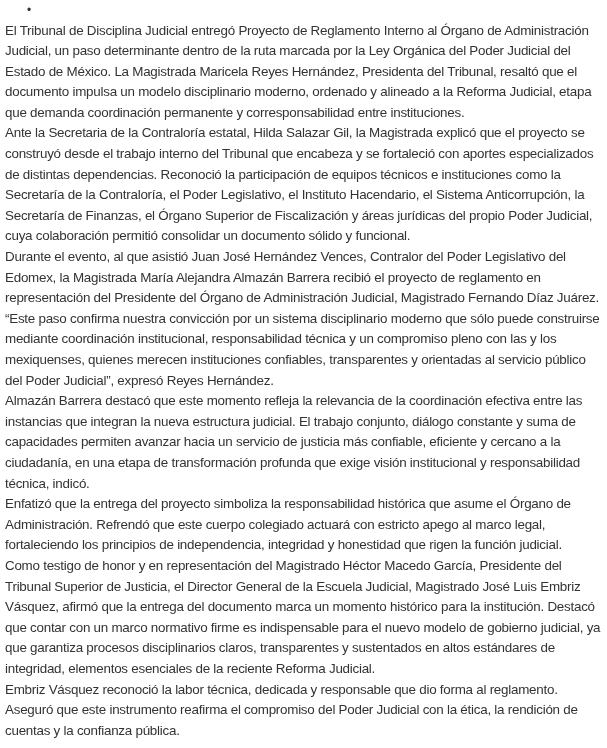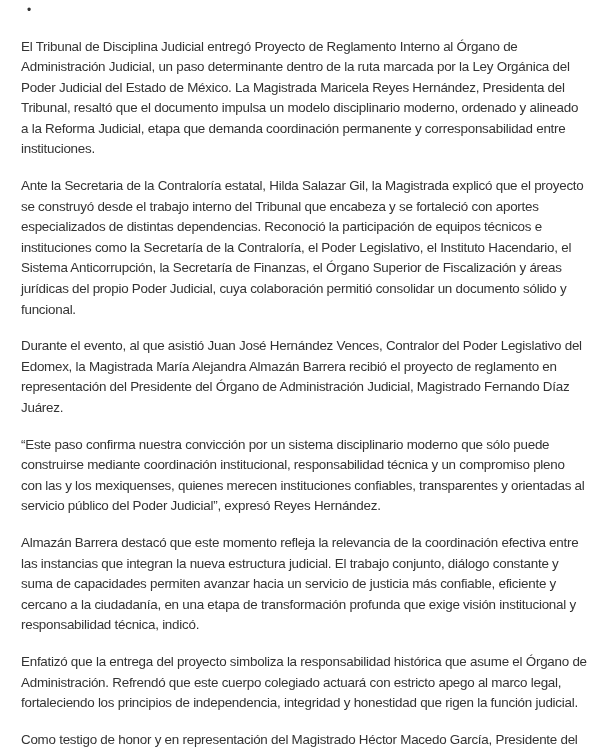--- a/index.html
+++ b/index.html
@@ -11,21 +11,21 @@
     line-height: 20.6px;
     letter-spacing: -0.25px;
   }
   .article { padding: 0 4px 0 5px; }
   ul.bullets { margin: 0; padding: 0 0 0 35px; list-style: none; }
   ul.bullets li { position: relative; margin: 0; }
   ul.bullets li .bullet {
     position: absolute; left: -13px; top: 0; font-size: 12px;
   }
   .spacer { height: 20px; }
-  .article p { margin: 16px; }
+  .article p { margin: 0; }
 </style>
 </head>
 <body>
 
 <div class="article">
   <ul class="bullets">
     <li>
       <span class="bullet">•</span>
     </li>
   </ul>

